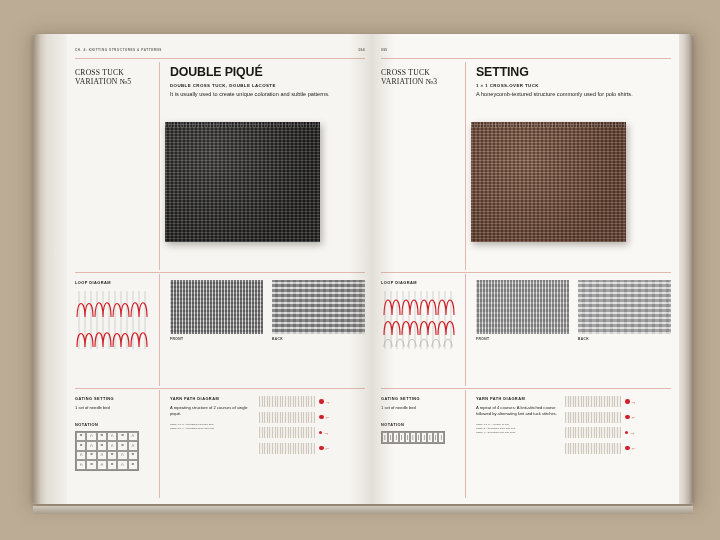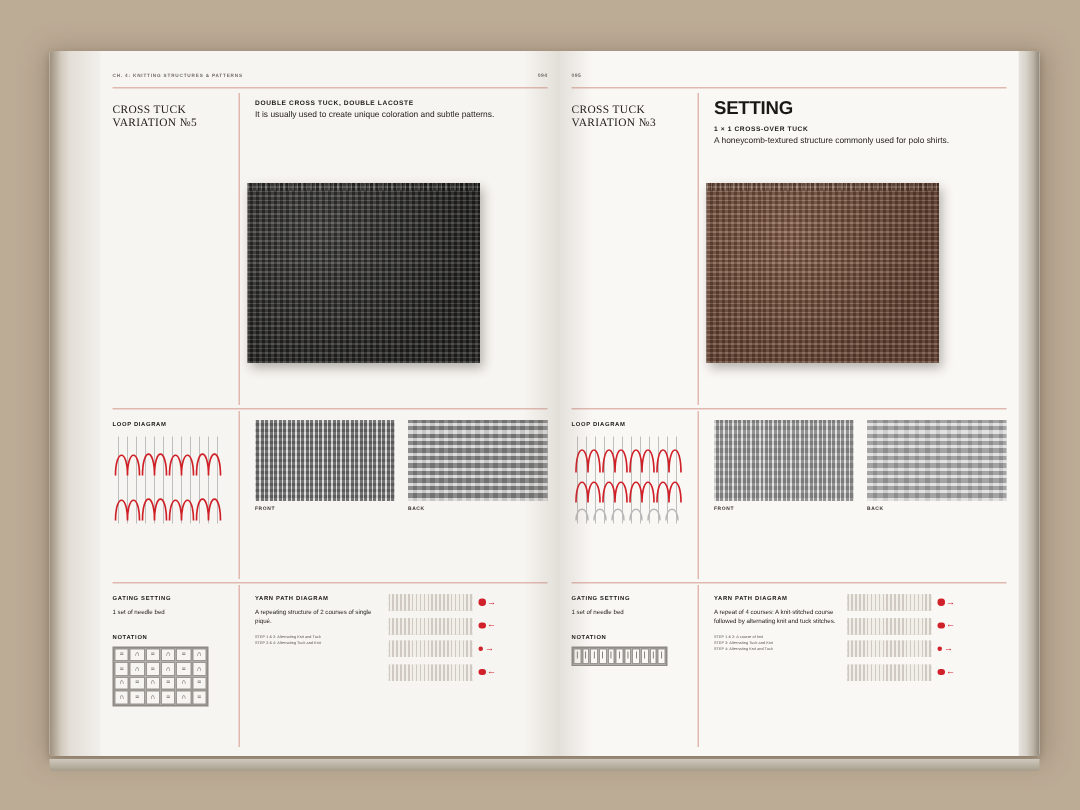--- a/index.html
+++ b/index.html
@@ -204,20 +204,21 @@
           </div>
 
           <div class="rule" style="top:24px;"></div>
 
           <div class="hero">
             <div class="hero-l">
               <div class="var-title" style="white-space:pre-line;">CROSS TUCK
 VARIATION №5</div>
             </div>
             <div class="hero-r">
+              <div class="big-title">DOUBLE PIQUÉ</div>
               <div class="sub-title">DOUBLE CROSS TUCK, DOUBLE LACOSTE</div>
               <div class="desc">It is usually used to create unique coloration and subtle patterns.</div>
             </div>
           </div>
           <div class="vrule" style="left:92px;top:28px;height:208px;"></div>
 
           <div class="swatch-wrap">
             <div class="swatch sw-dark">
               <div class="sw-edge"></div>
             </div>

